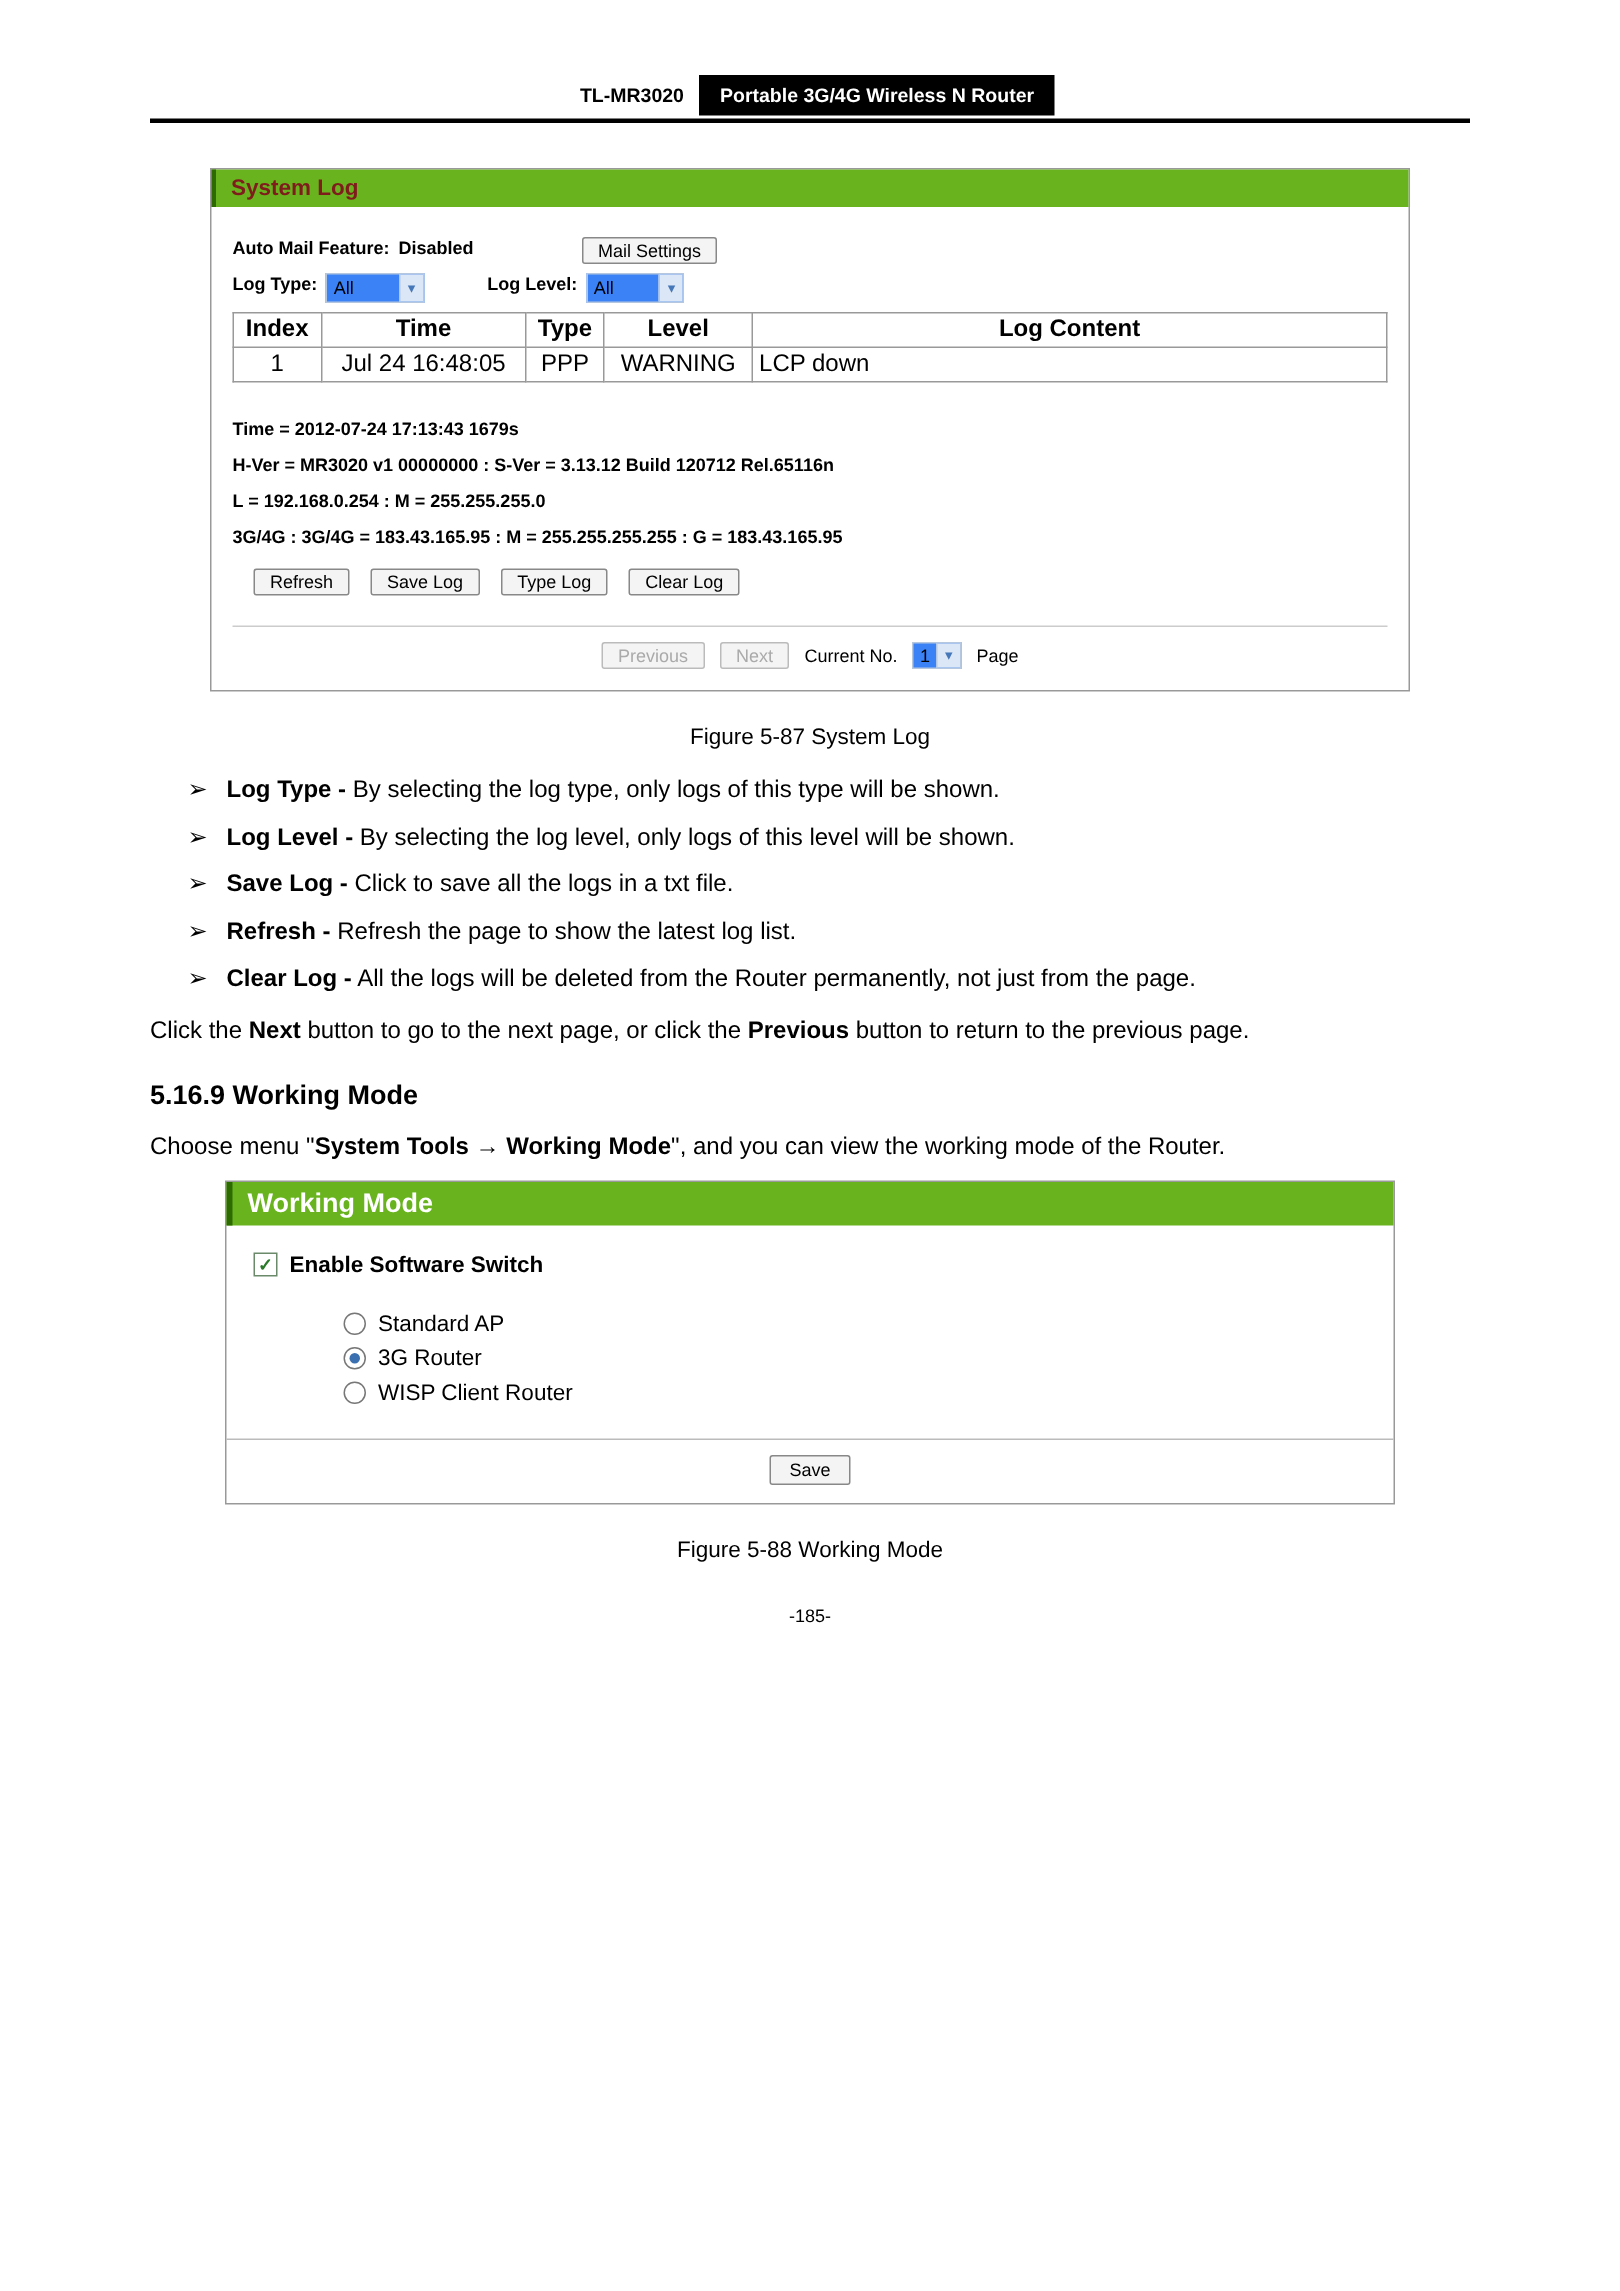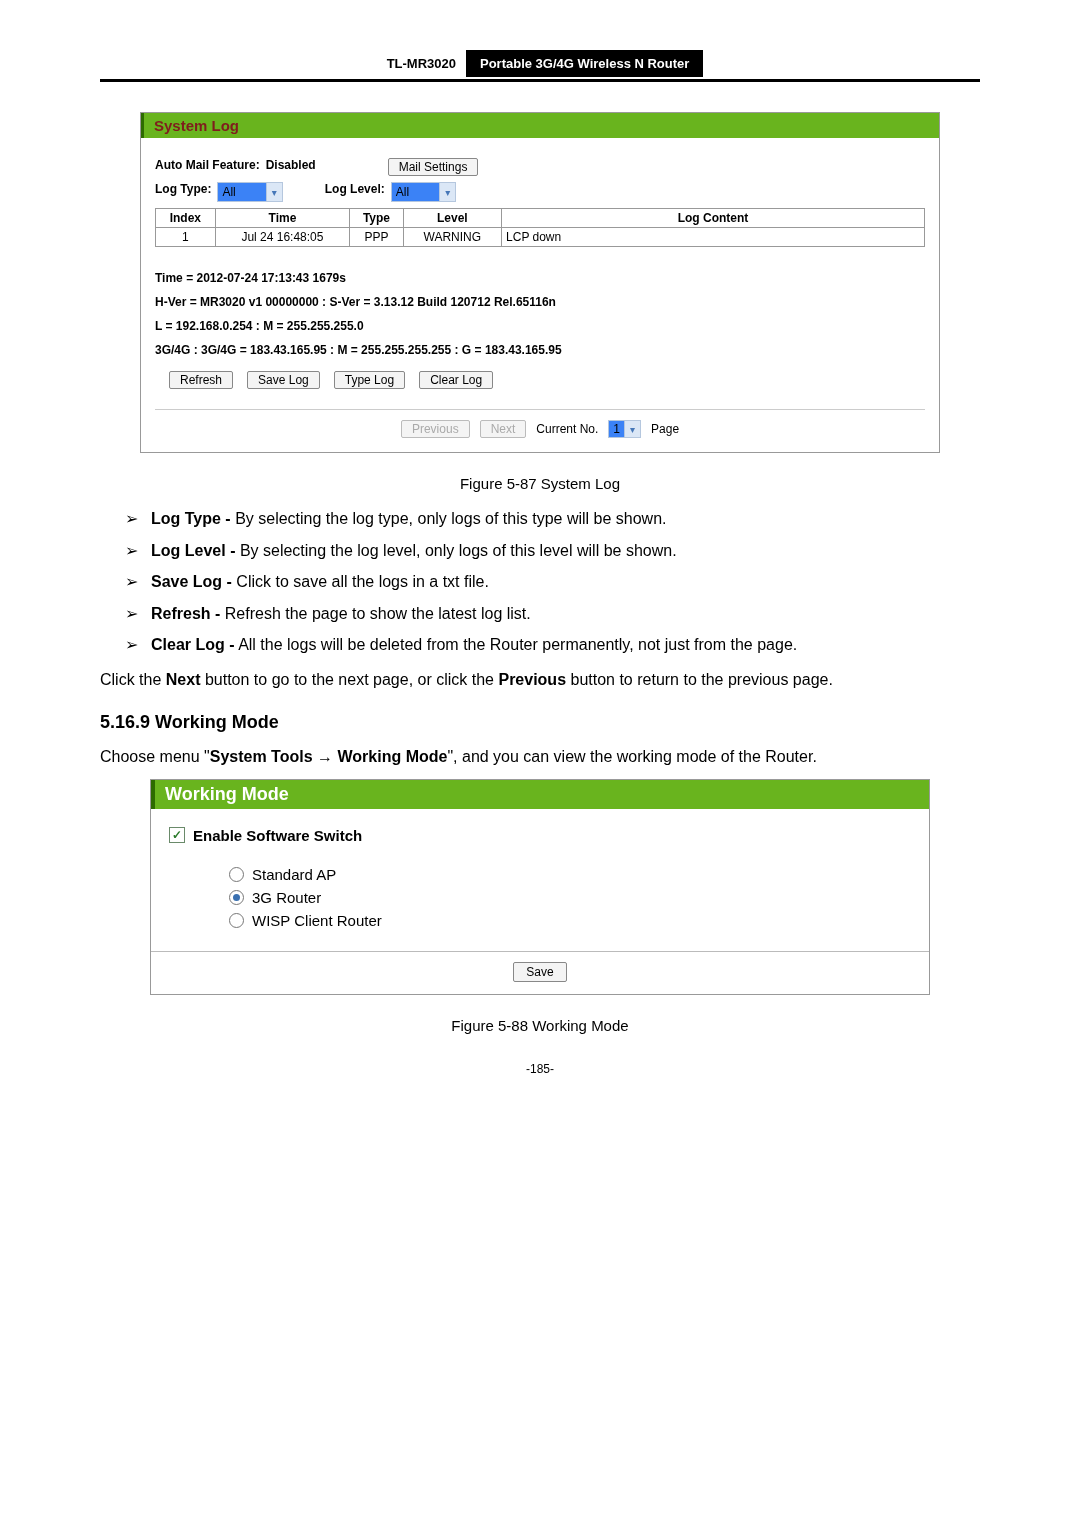--- a/index.html
+++ b/index.html
@@ -89,21 +89,21 @@
     display: flex;
     align-items: center;
     justify-content: center;
     color: #4677b8;
     font-size: 10px;
   }
   .log-table {
     width: 100%;
     border-collapse: collapse;
     margin-top: 6px;
-    font-size: 12px;
+    font-size: 16px;
   }
   .log-table th, .log-table td {
     border: 1px solid #999;
     padding: 2px 4px;
     text-align: center;
   }
   .log-table th {
     font-weight: bold;
   }
   .info-lines {

